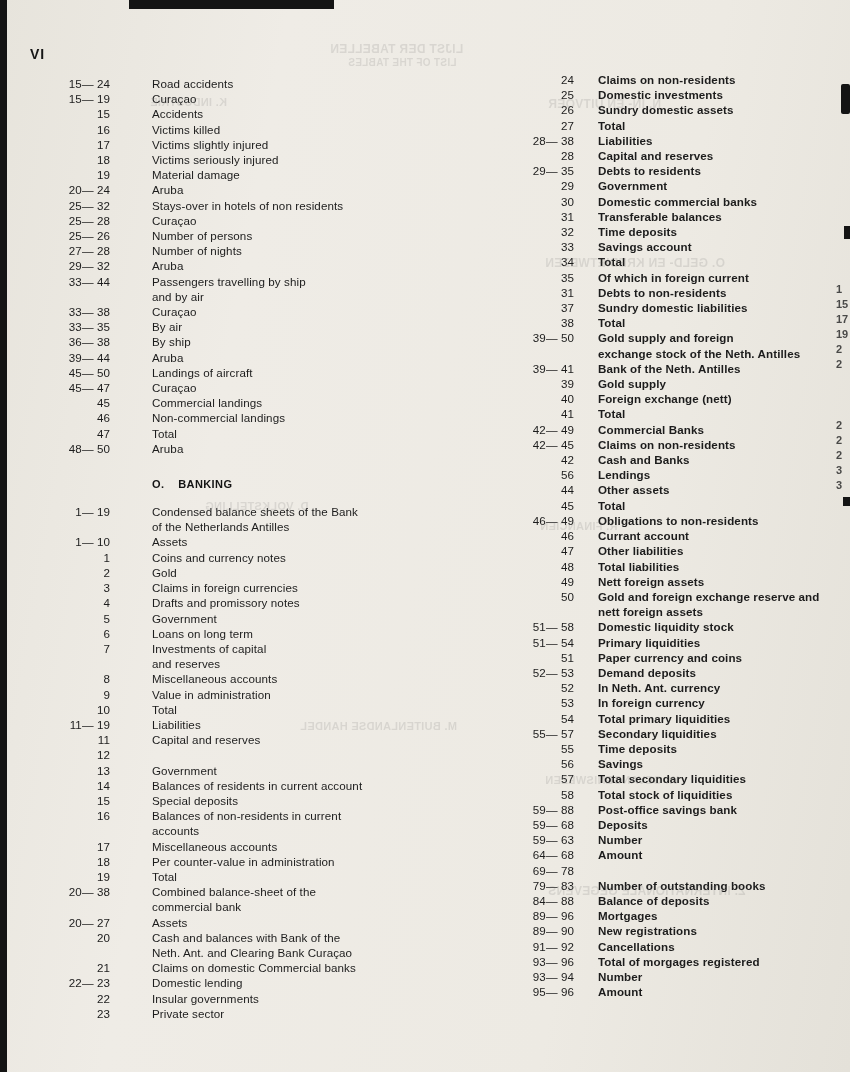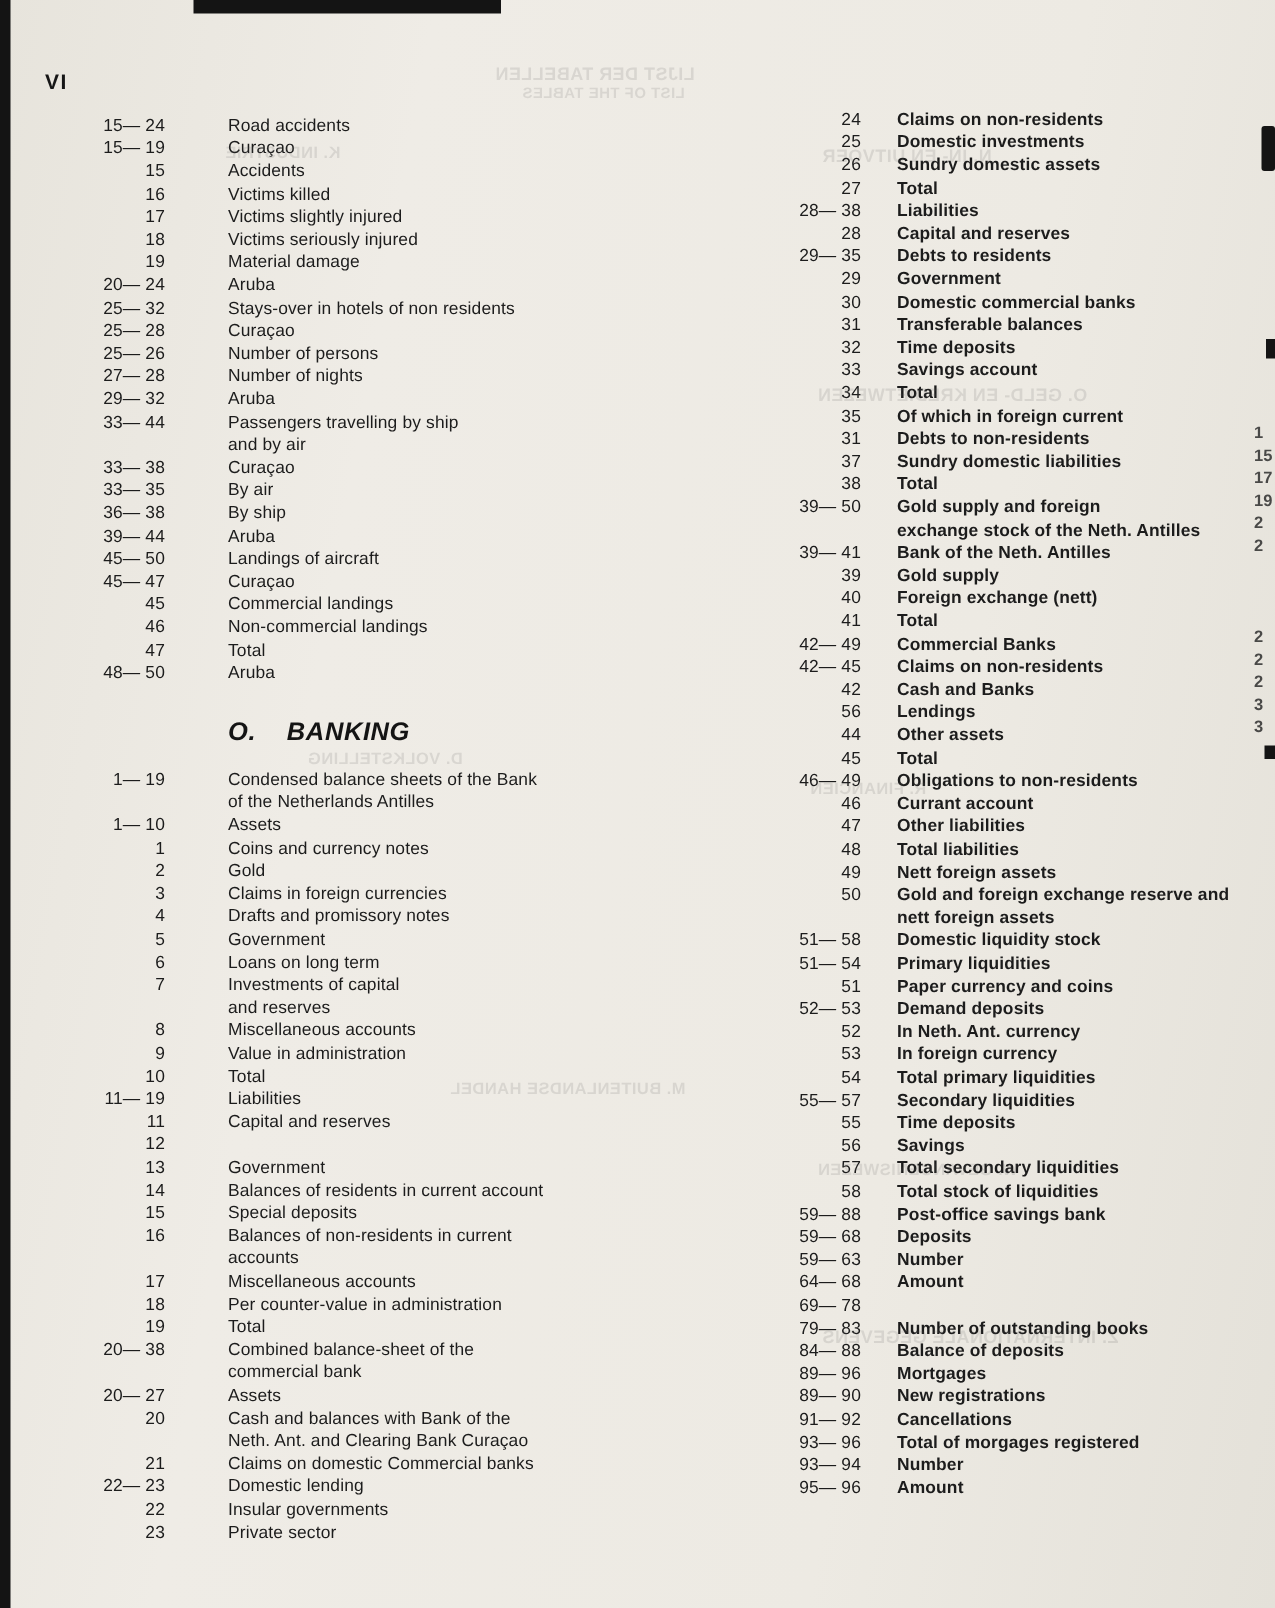--- a/index.html
+++ b/index.html
@@ -33,26 +33,25 @@
     line-height: 15.2px;
     letter-spacing: 0.1px;
     color: #1c1c1c;
   }
   .num { flex: 0 0 72px; text-align: right; white-space: pre; }
   .lbl { white-space: pre-wrap; }
   .col.left  .lbl { margin-left: 42px; width: 268px; }
   .col.right .lbl { margin-left: 24px; width: 264px; font-weight: bold; }
   .section-header {
     font-weight: bold;
-    font-size: 17px;
+    font-size: 11px;
     letter-spacing: 0.4px;
     margin: 22px 0 14px 114px;
     white-space: pre;
     color: #141414;
-    font-style: italic;
   }
   
   .art { position: absolute; background: #141414; }
   .art.topbar    { left: 129px; top: 0;    width: 205px; height: 9px; }
   .art.leftstrip { left: 0;     top: 0;    width: 7px;   height: 1072px; }
   .art.blob1     { left: 841px; top: 84px; width: 9px;   height: 30px; border-radius: 2px; }
   .art.blob2     { left: 844px; top: 226px;width: 6px;   height: 13px; }
   .art.blob3     { left: 843px; top: 497px;width: 7px;   height: 9px; }
   
   .bleed {

